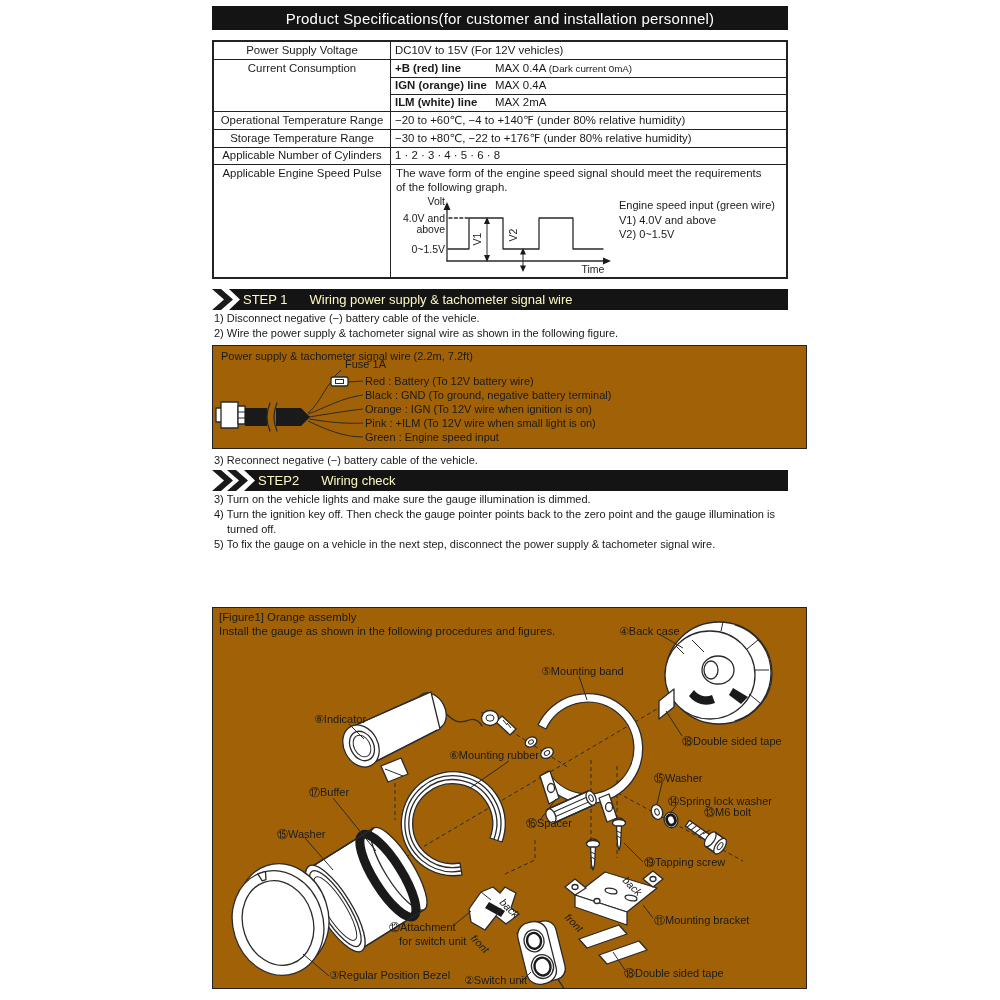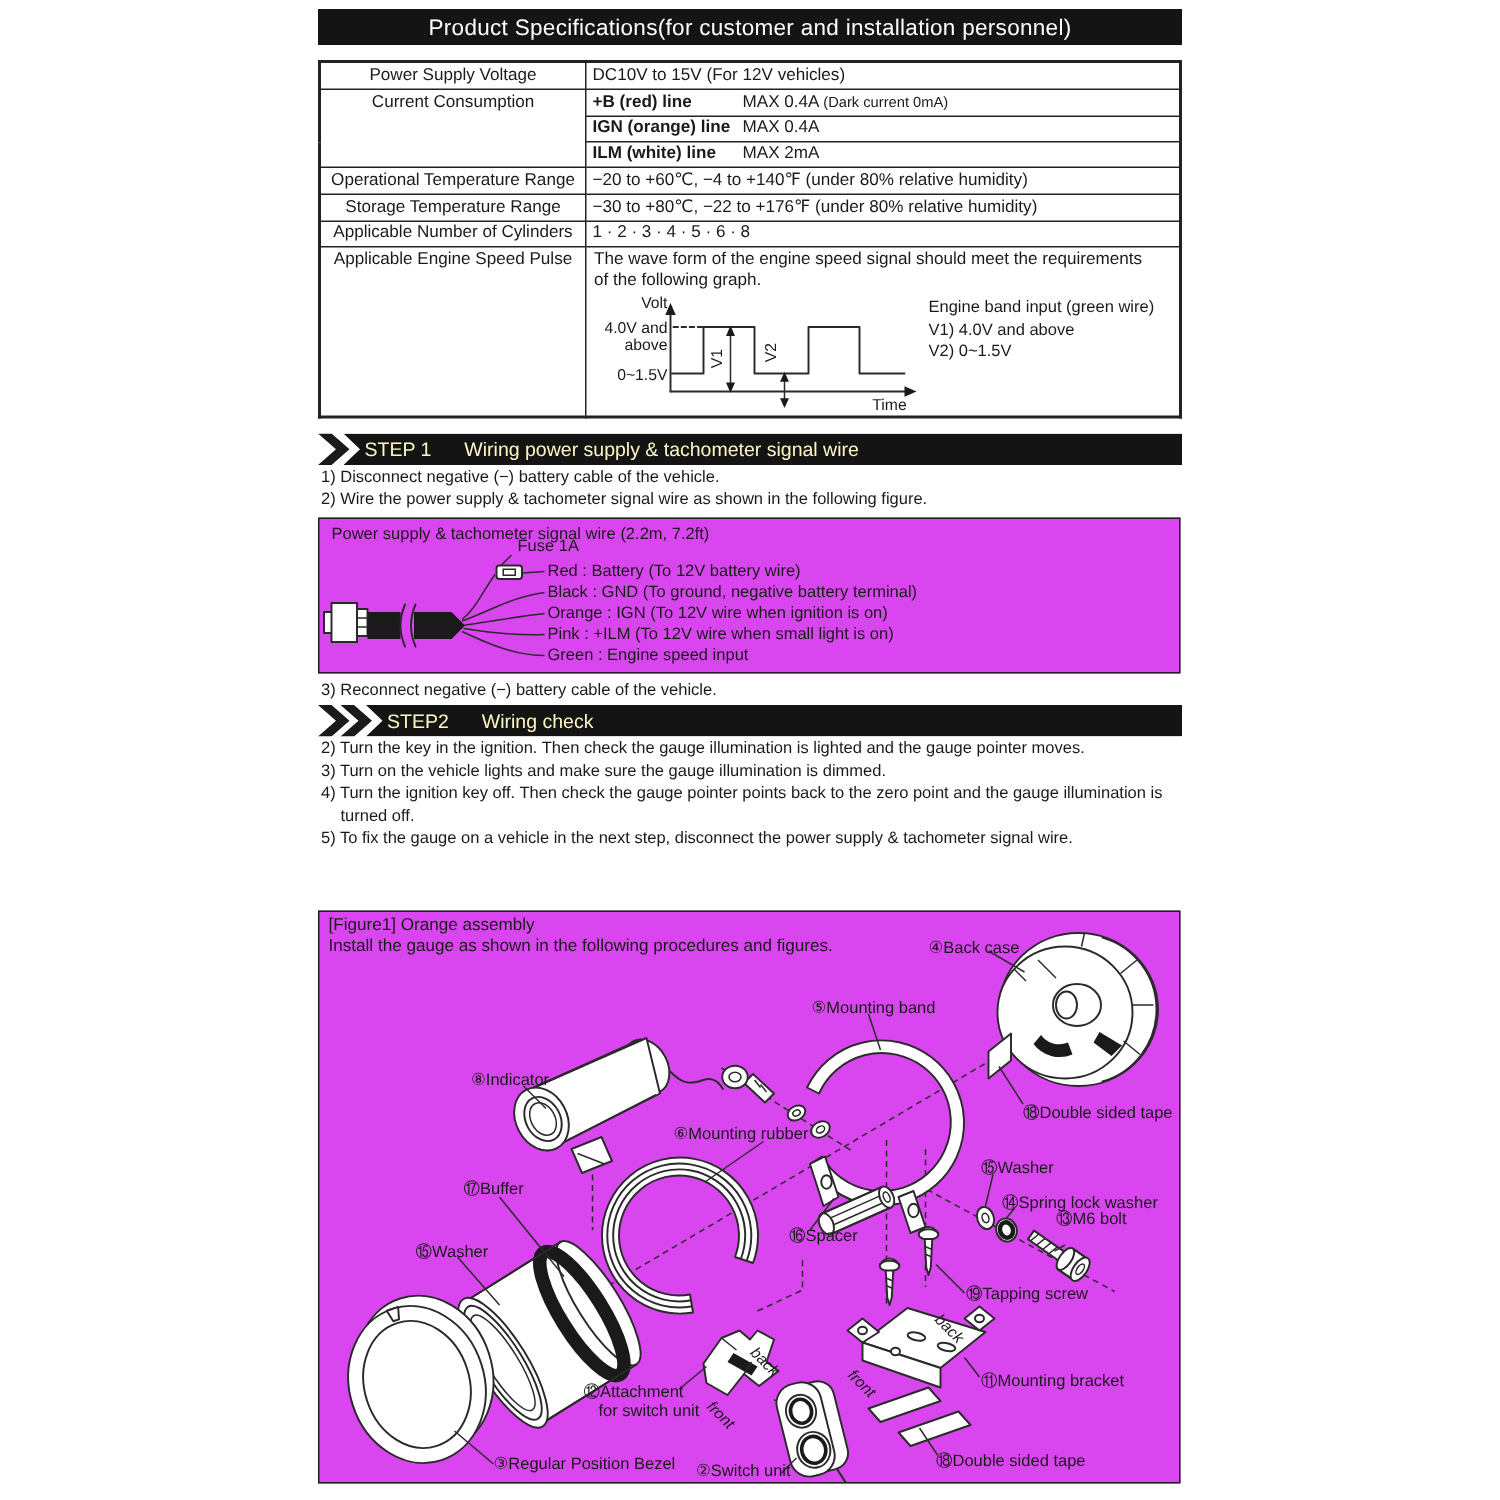--- a/index.html
+++ b/index.html
@@ -26,21 +26,21 @@
   .step-bar .chev{flex:0 0 auto;}
   .step-bar .bar{flex:1 1 auto;background:#141414;color:#fef9c3;display:flex;align-items:center;
                  font-size:13px;padding-left:14px;margin-left:-9px;
                  clip-path:polygon(0 0,100% 0,100% 100%,0 100%,11px 50%);}
   .step-bar .bar .gap{width:22px;}
   
   .tline{position:absolute;font-size:11px;line-height:15px;white-space:nowrap;}
   .steps-list{position:absolute;left:2px;width:572px;font-size:11px;line-height:15px;}
   .steps-list div{padding-left:13px;text-indent:-13px;}
   
-  .frame{position:absolute;border:1.5px solid #222;background:#d946ef;}
+  .frame{position:absolute;border:1.5px solid #222;background:#a16207;padding-left:20px;}
   .fig-label{position:absolute;font-size:11px;white-space:nowrap;}
   .fig-title{position:absolute;font-size:11.4px;white-space:nowrap;}
   .ori{position:absolute;font-size:10.5px;font-style:italic;white-space:nowrap;transform:rotate(45deg);transform-origin:left top;}
   svg{display:block;}
   svg .ln{fill:none;stroke:#2a2a2a;stroke-width:1.3;stroke-linejoin:round;stroke-linecap:round;}
   svg .lnw{fill:#fff;stroke:#2a2a2a;stroke-width:1.3;stroke-linejoin:round;}
   svg .thin{fill:none;stroke:#2a2a2a;stroke-width:1;}
   svg .dash{fill:none;stroke:#2a2a2a;stroke-width:1;stroke-dasharray:4 3;}
   svg .ink{fill:#1a1a1a;stroke:none;}
   svg text{font-family:"Liberation Sans","DejaVu Sans",sans-serif;font-size:10.5px;fill:#1a1a1a;}
@@ -120,21 +120,21 @@
           </g>
           <text x="54" y="40" text-anchor="end">Volt</text>
           <text x="54" y="57" text-anchor="end">4.0V and</text>
           <text x="54" y="68" text-anchor="end">above</text>
           <text x="54" y="88" text-anchor="end">0~1.5V</text>
           <text x="202" y="108" text-anchor="middle">Time</text>
           <text x="90" y="74" text-anchor="middle" transform="rotate(-90 90 74)">V1</text>
           <text x="126" y="70" text-anchor="middle" transform="rotate(-90 126 70)">V2</text>
         </svg>
         <div class="wave-legend">
-          <div>Engine band input (green wire)</div>
+          <div>Engine speed input (green wire)</div>
           <div>V1) 4.0V and above</div>
           <div>V2) 0~1.5V</div>
         </div>
       </td>
     </tr>
   </tbody>
       </table>
 
   <div class="step-bar" style="top:289px">
     <svg class="chev" width="26" height="21" viewBox="0 0 26 21">
@@ -193,21 +193,20 @@
       <polygon class="ink" points="0,0 9,0 21,10.5 9,21 0,21 12,10.5"></polygon>
       <polygon class="ink" points="15,0 24,0 36,10.5 24,21 15,21 27,10.5"></polygon>
     </svg>
     <div class="bar">
       <span>STEP2</span>
       <span class="gap"></span>
       <span>Wiring check</span>
     </div>
   </div>
   <div class="steps-list" style="top:492px">
-    <div>2) Turn the key in the ignition.  Then check the gauge illumination is lighted and the gauge pointer moves.</div>
     <div>3) Turn on the vehicle lights and make sure the gauge illumination is dimmed.</div>
     <div>4) Turn the ignition key off.  Then check the gauge pointer points back to the zero point and the gauge illumination is turned off.</div>
     <div>5) To fix the gauge on a vehicle in the next step, disconnect the power supply &amp; tachometer signal wire.</div>
   </div>
 
 
   <div class="frame" style="left:0;top:607px;width:573px;height:380px">
     <svg class="abs" style="left:0;top:0" width="573" height="380" viewBox="0 0 573 380">
 
       <g>

